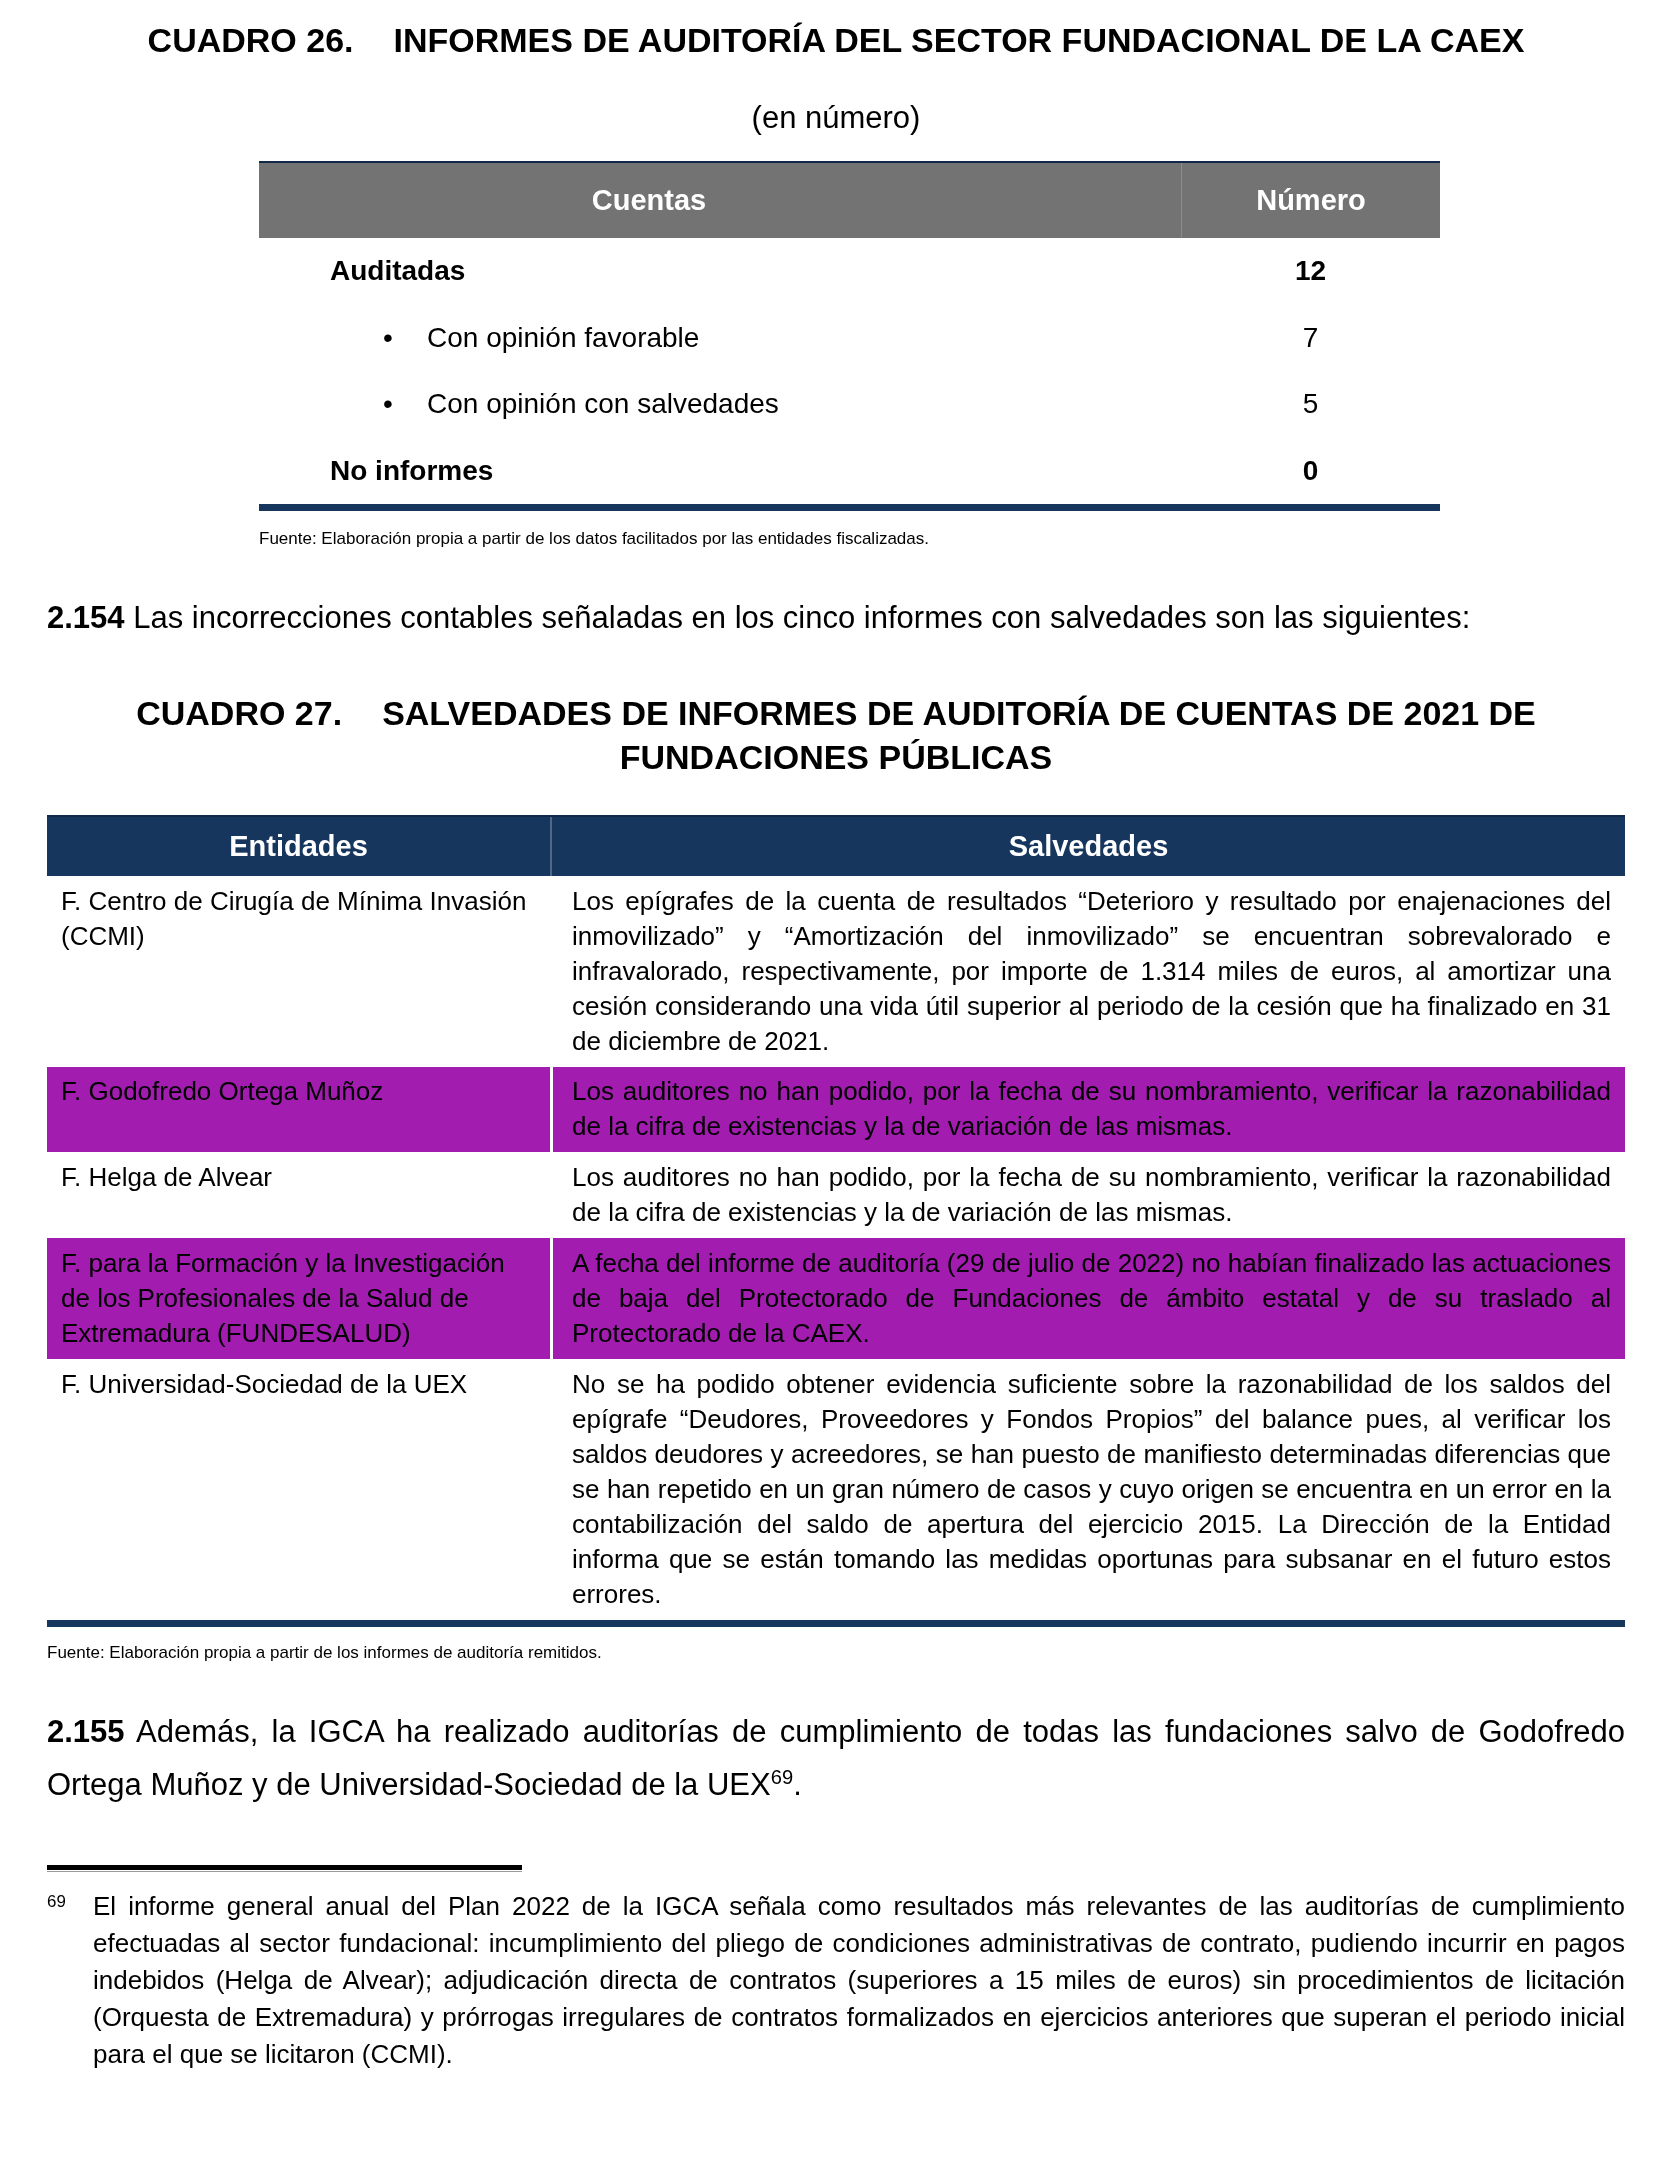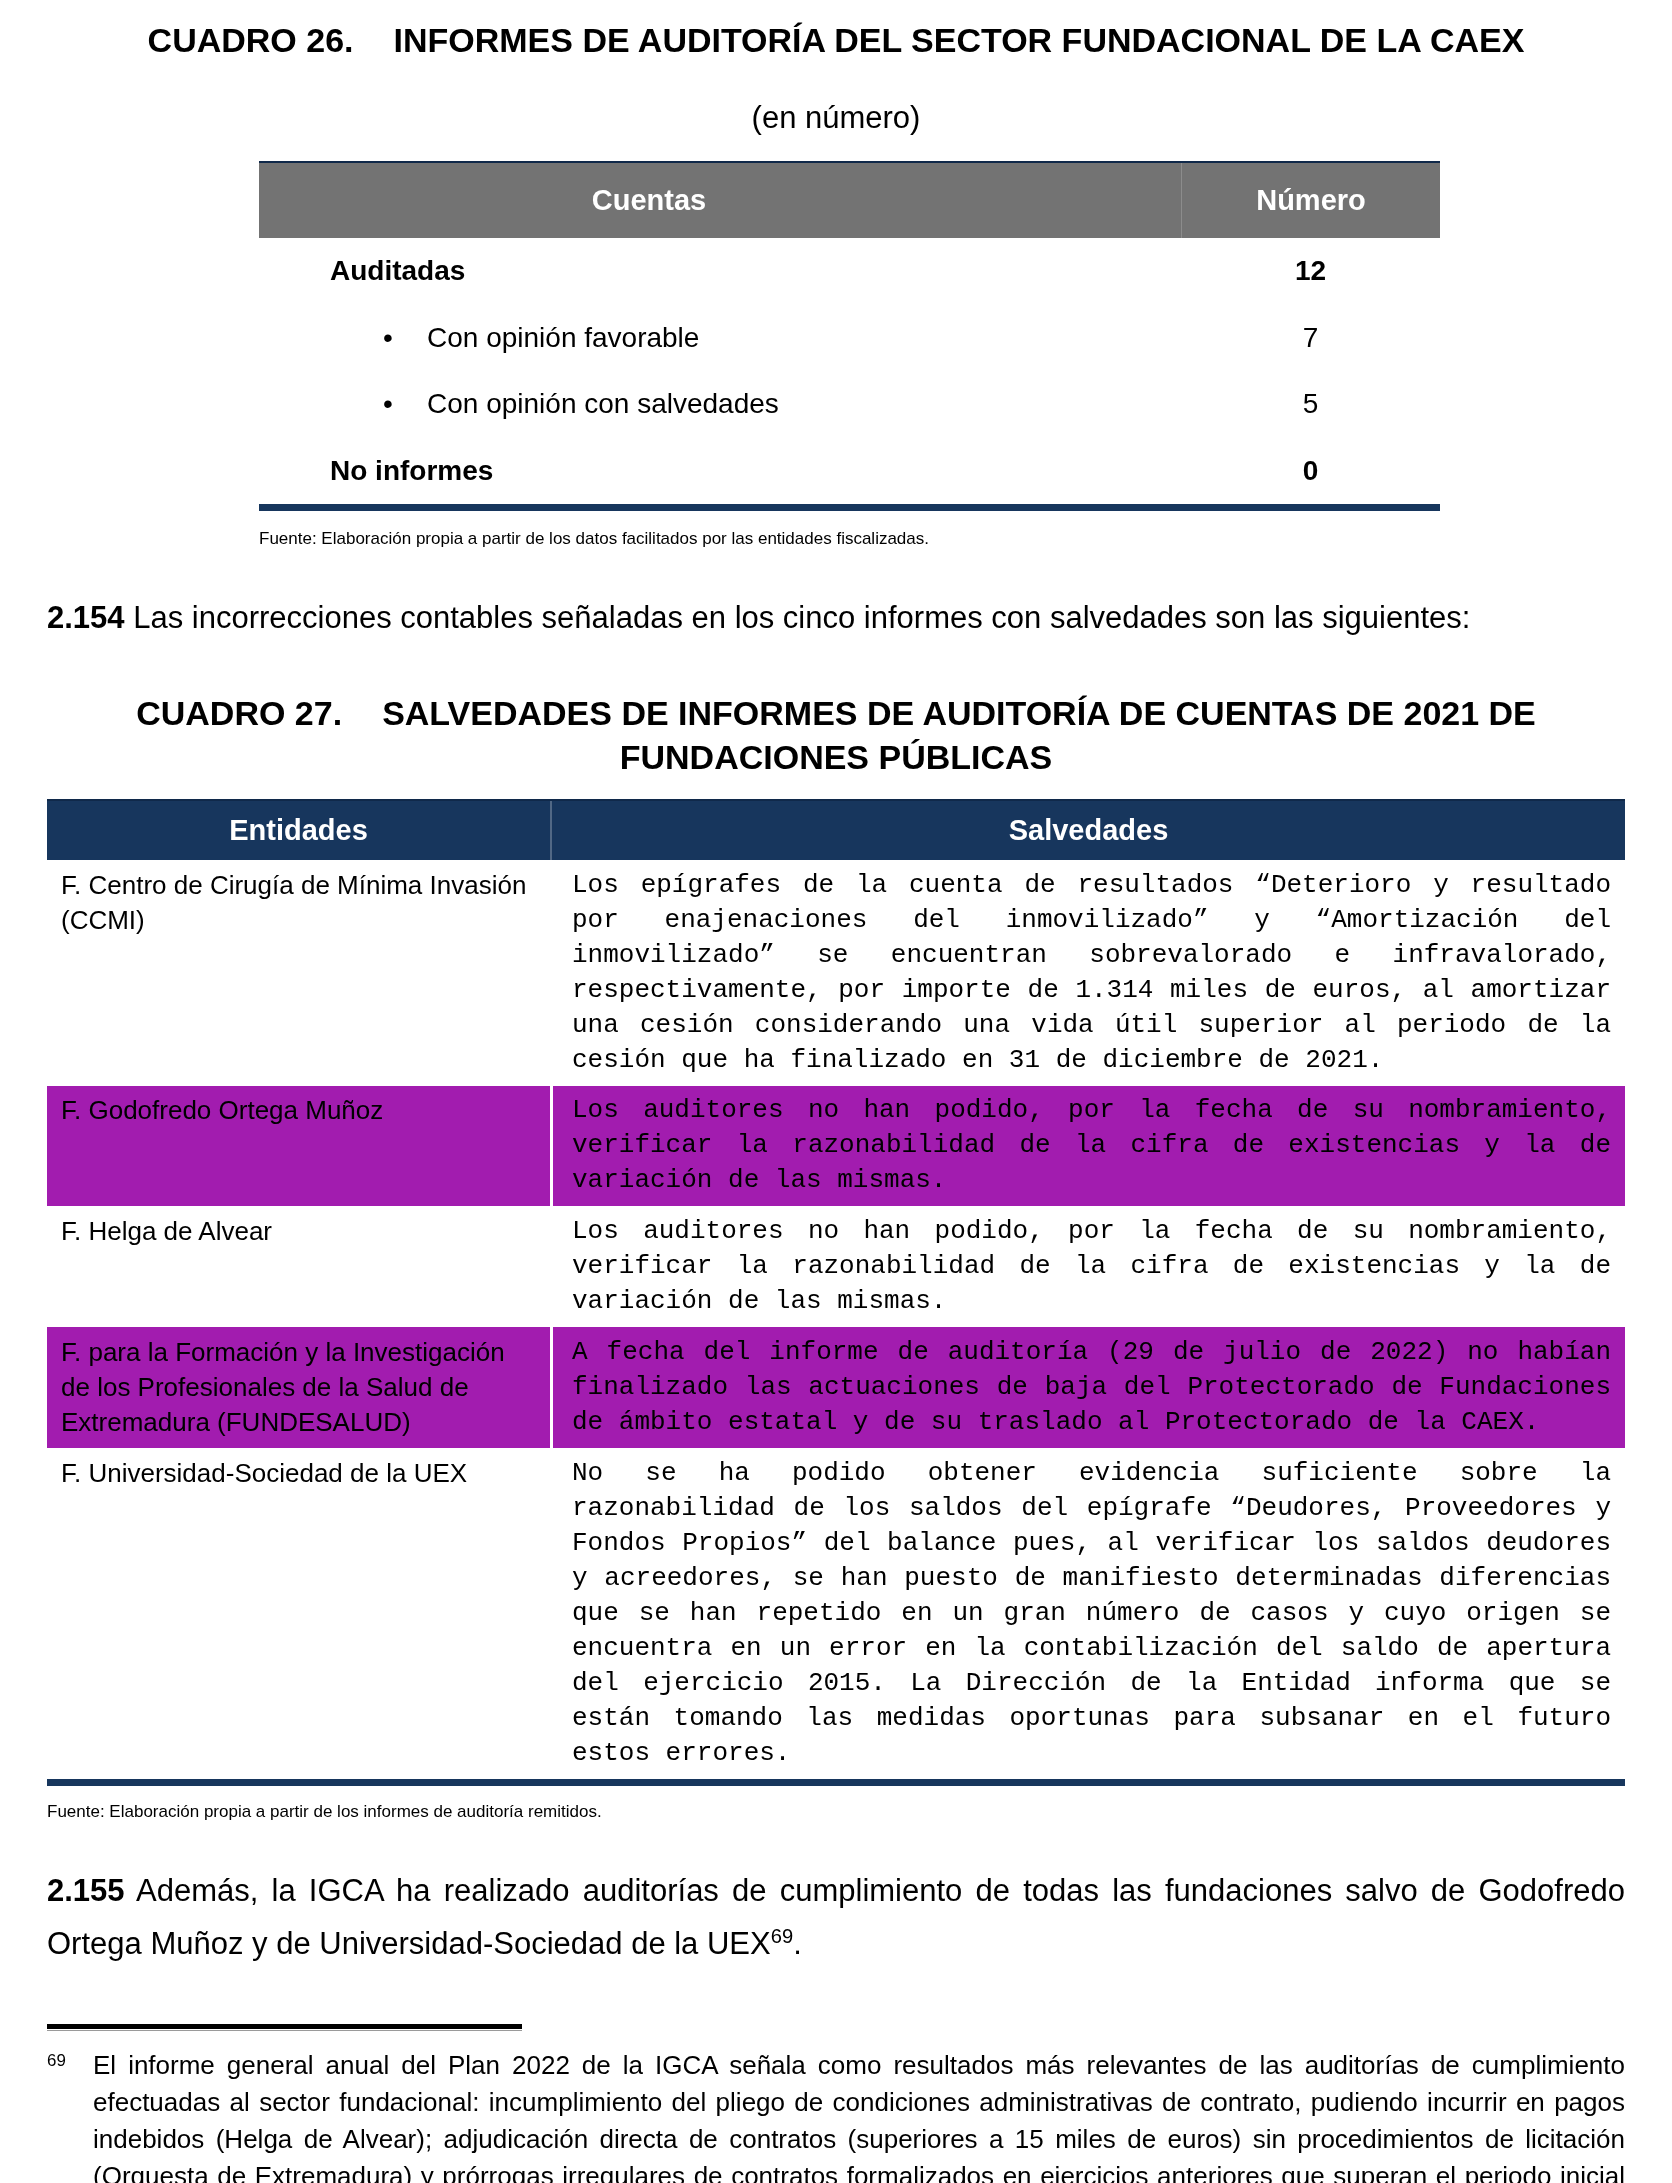--- a/index.html
+++ b/index.html
@@ -68,21 +68,21 @@
     line-height: 53px;
     text-align: justify;
   }
   .para-num { font-weight: bold; }
   .sup { font-size: 65%; position: relative; top: -0.5em; }
 
   .c27-title { margin-top: 47px; line-height: 44px; }
 
   
   .t2 {
-    margin-top: 20px;
+    margin-top: 36px;
     width: 1578px;
     border-bottom: 7.9px solid #17365d;
   }
   .t2-head {
     display: flex;
     align-items: center;
     background: #17365d;
     border-top: 2.4px solid #10294a;
     color: #ffffff;
     font-weight: bold;
@@ -97,21 +97,20 @@
   }
   .t2-row { display: flex; font-size: 26px; line-height: 35px; }
   .t2-row.shaded { background: #a21caf; }
   .t2-row .e { width: 503px; padding: 7.9px 23.6px 7.9px 14px; text-align: left; }
   .t2-row .e.justify { text-align: justify; }
   .t2-row .s {
     flex: 1;
     padding: 7.9px 14px 7.9px 19px;
     text-align: justify;
     border-left: 3.9px solid #ffffff;
-    font-family: Liberation Mono, monospace;
   }
   .t2-source { margin-top: 7.9px; }
 
   
   .footnote-rule {
     margin-top: 50px;
     width: 475px;
     height: 7.9px;
     border-top: 5.5px solid #000000;
     border-bottom: 0.8px solid #9a9a9a;

